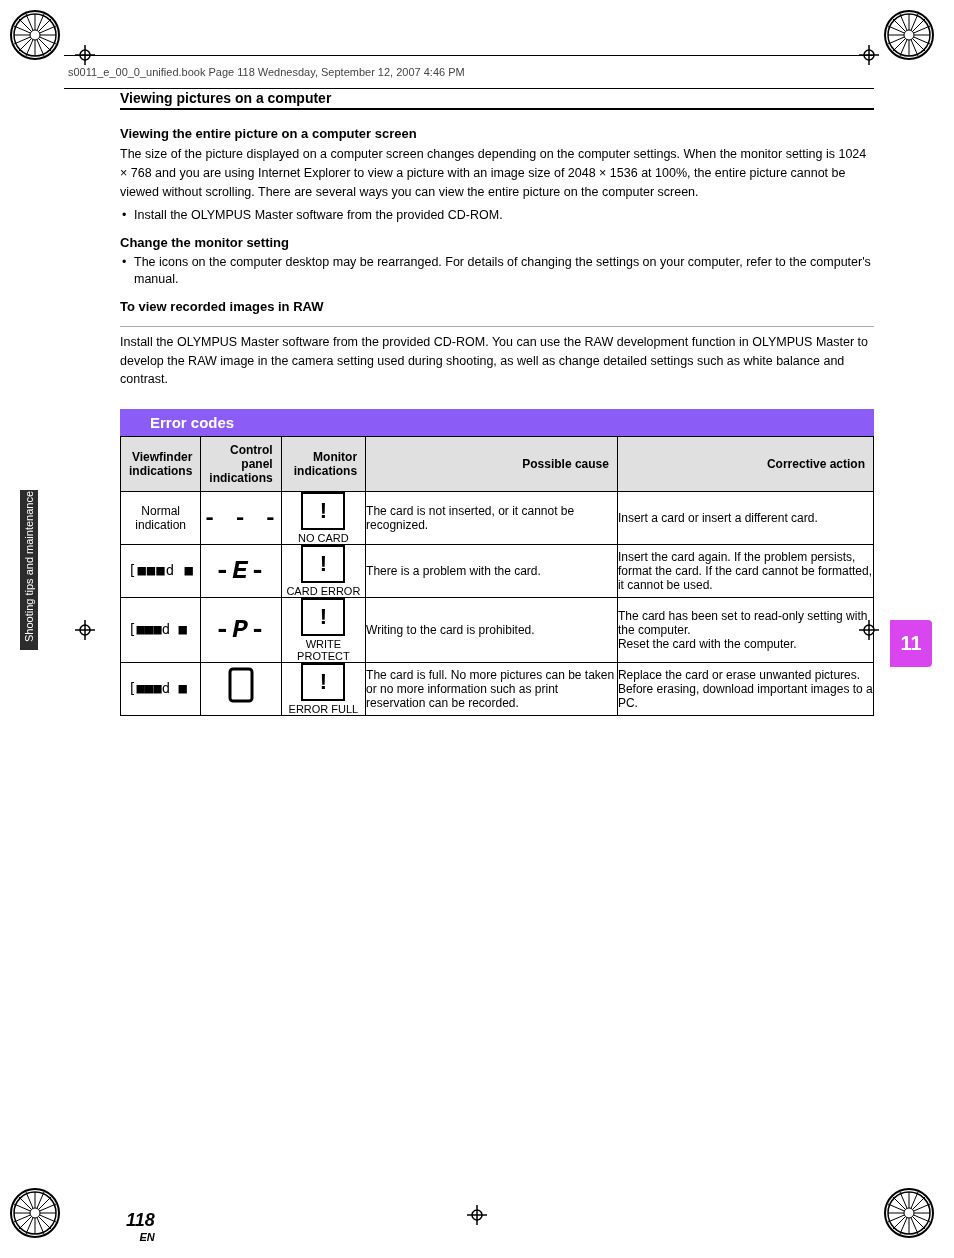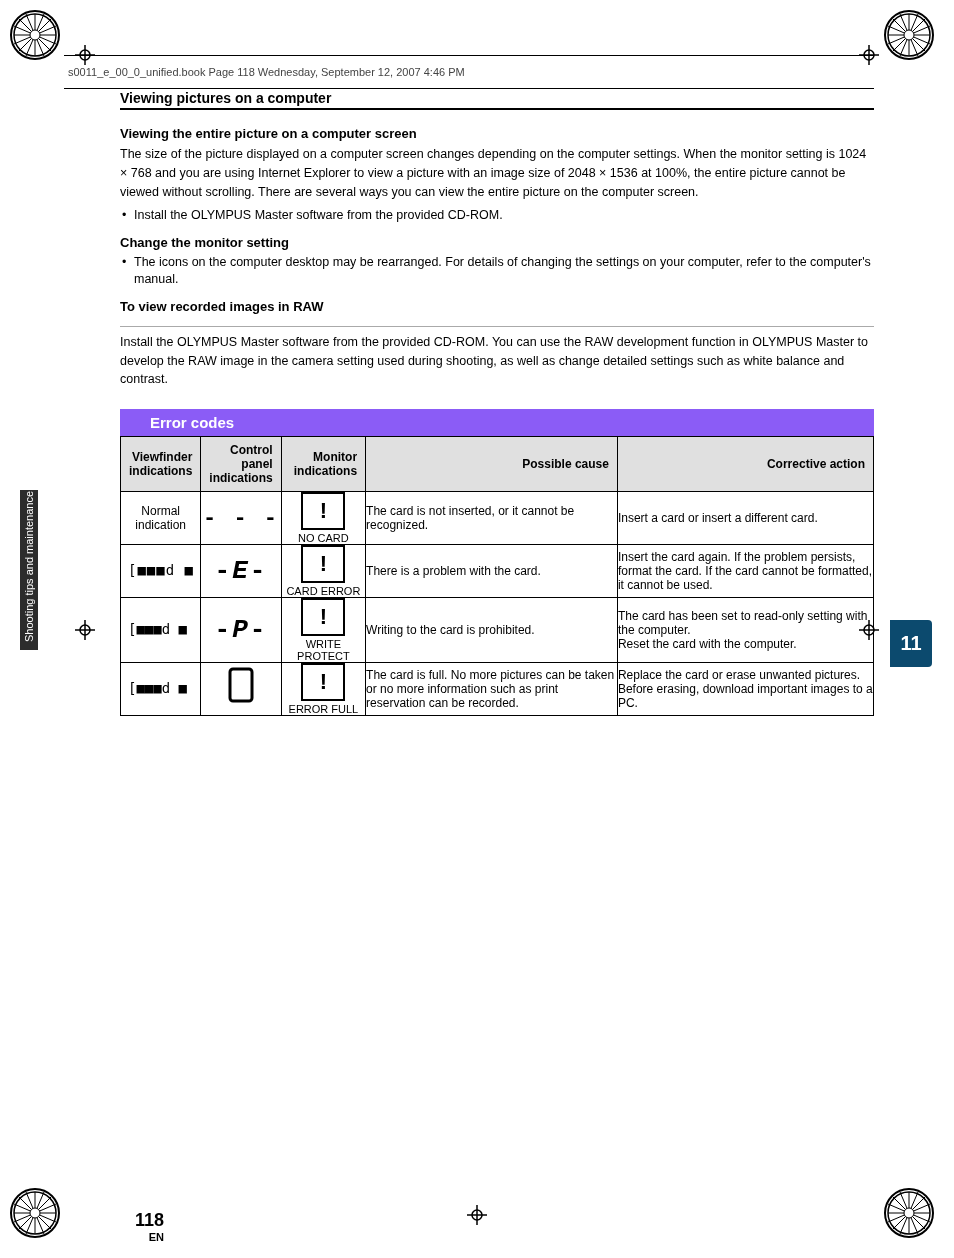--- a/index.html
+++ b/index.html
@@ -170,23 +170,24 @@
     .monitor-label {
       font-size: 11px;
       font-weight: normal;
       font-family: Arial, sans-serif;
     }
 
     
     .page-number {
       position: absolute;
       bottom: 15px;
-      left: 135px;
+      left: 126px;
       font-size: 16px;
       font-weight: bold;
+      font-style: italic;
     }
   </style>
 </head>
 <body>
 
 <div class="corner corner-tl">
   <div class="corner-circle">
     <svg viewBox="0 0 46 46" xmlns="http://www.w3.org/2000/svg">
       <circle cx="23" cy="23" r="21" fill="none" stroke="#000" stroke-width="1.5"></circle>
 
@@ -305,21 +306,21 @@
 <div class="header-line">
   <span>s0011_e_00_0_unified.book  Page 118  Wednesday, September 12, 2007  4:46 PM</span>
 </div>
 
 <div class="main-content">
 
   <div style="position:absolute; left:-100px; top:400px; width:160px; transform:rotate(-90deg); transform-origin:80px 80px; background:#2c2c2c; color:#fff; font-size:11px; padding:3px 8px; text-align:center; white-space:nowrap;">
     <span>Shooting tips and maintenance</span>
   </div>
 
-  <div style="position:absolute; right:-58px; top:530px; background:#0c4a6e; color:#fff; font-size:20px; font-weight:bold; width:42px; padding:12px 5px; text-align:center; border-radius:0 4px 4px 0;">
+  <div style="position:absolute; right:-58px; top:530px; background:#d946ef; color:#fff; font-size:20px; font-weight:bold; width:42px; padding:12px 5px; text-align:center; border-radius:0 4px 4px 0;">
     <span>11</span>
   </div>
 
   <div>
     <div class="section-title">Viewing pictures on a computer</div>
 
     <div class="subsection-title">Viewing the entire picture on a computer screen</div>
     <div class="body-text">The size of the picture displayed on a computer screen changes depending on the computer settings. When the monitor setting is 1024 × 768 and you are using Internet Explorer to view a picture with an image size of 2048 × 1536 at 100%, the entire picture cannot be viewed without scrolling. There are several ways you can view the entire picture on the computer screen.</div>
 
     <div class="bullet-item">Install the OLYMPUS Master software from the provided CD-ROM.</div>

